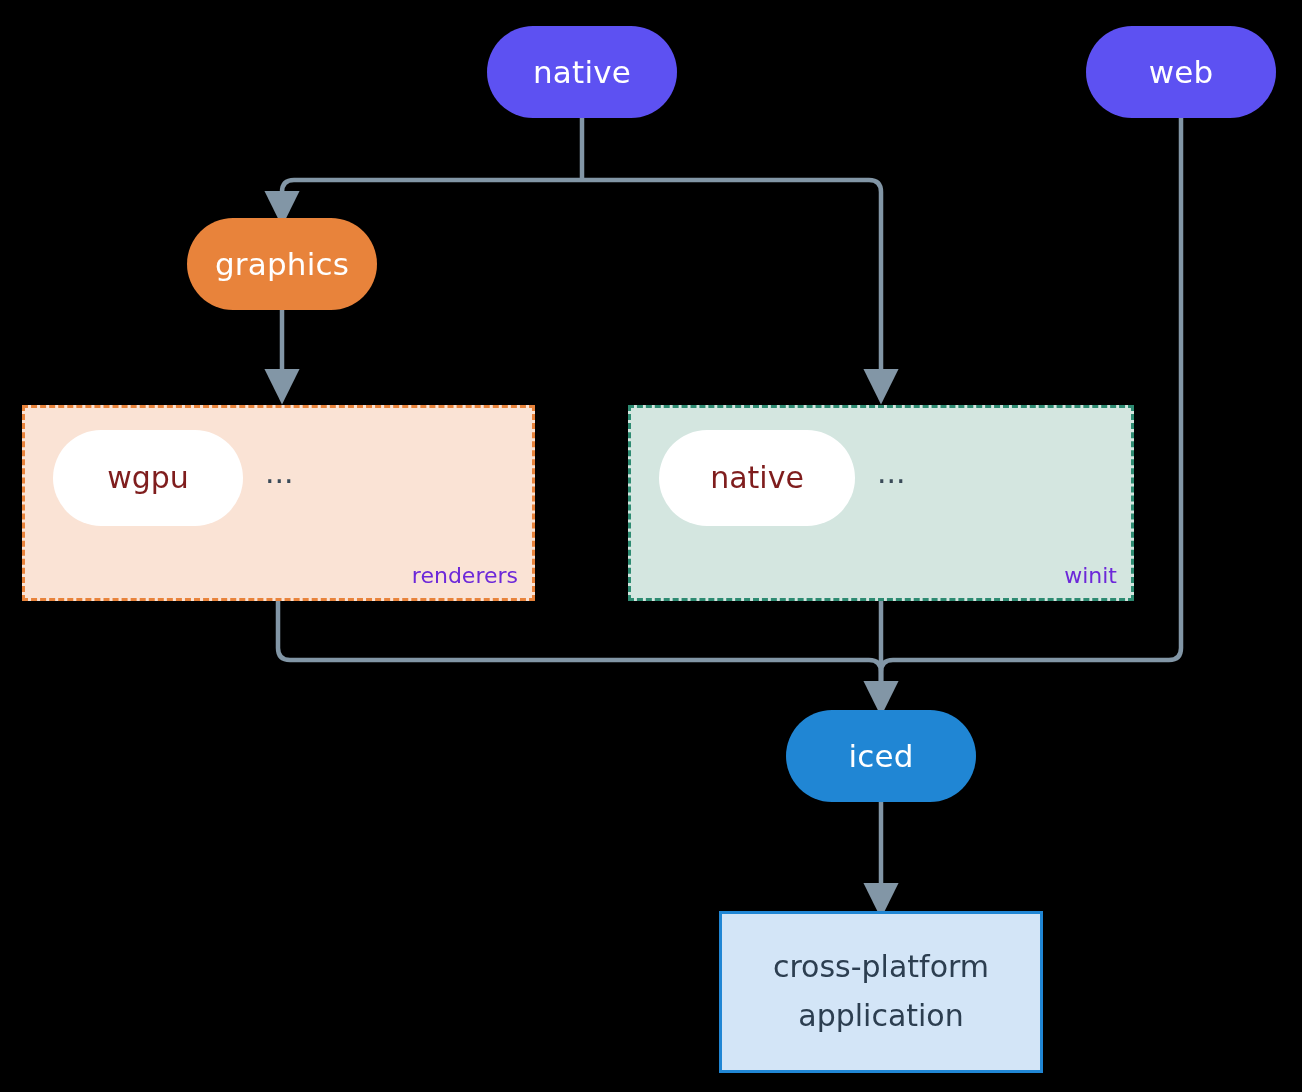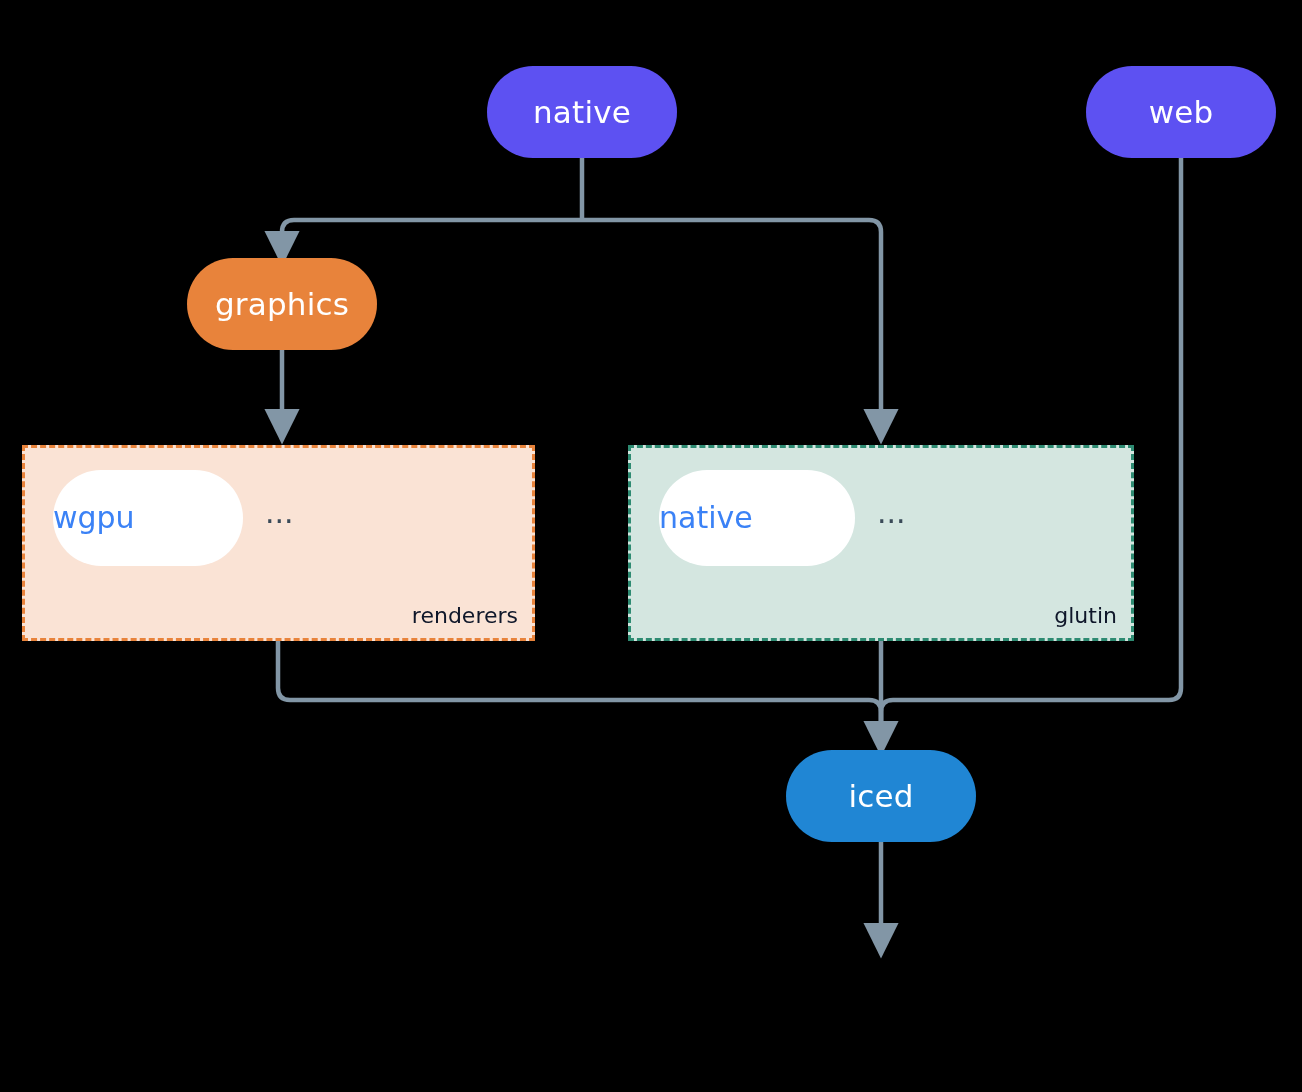--- a/index.html
+++ b/index.html
@@ -11,21 +11,20 @@
     width: 1302px;
     height: 1092px;
     overflow: hidden;
     font-family: "DejaVu Sans", "Liberation Sans", sans-serif;
   }
   #diagram {
     position: relative;
     width: 1302px;
     height: 905px;
     background: #000000;
-    margin-top: 40px;
   }
   #edges {
     position: absolute;
     inset: 0;
     width: 1302px;
     height: 1092px;
     pointer-events: none;
   }
 
   
@@ -87,44 +86,44 @@
     position: absolute;
     left: 0; top: 0;
     display: flex;
     align-items: center;
     padding: 22px 0 0 28px;
     gap: 22px;
   }
   .item-pill {
     display: flex;
     align-items: center;
-    justify-content: flex-start;
+    justify-content: center;
     background: #FFFFFF;
     border-radius: 999px;
-    color: #3b82f6;
+    color: #7f1d1d;
     font-size: 30px;
     line-height: 1;
     white-space: nowrap;
     box-sizing: border-box;
   }
   .item-pill.w-wide  { width: 190px; height: 96px; }
   .item-pill.w-wider { width: 196px; height: 96px; }
   .ellipsis {
     color: #3A4A58;
     font-size: 30px;
     line-height: 1;
     padding-bottom: 10px;
     white-space: nowrap;
   }
   .group-label {
     position: absolute;
     right: 14px;
     bottom: 10px;
     font-size: 22px;
-    color: #0f172a;
+    color: #6d28d9;
     white-space: nowrap;
   }
 
   
   .rect-node {
     position: absolute;
     left: 719px; top: 911px;
     width: 324px; height: 162px;
     box-sizing: border-box;
     background: #D3E5F7;
@@ -193,21 +192,25 @@
     <div class="group-label">renderers</div>
   </div>
 
   <div class="group group-shells">
     <div class="group-items">
       <div class="item-pill w-wider">
         <span>native</span>
       </div>
       <div class="ellipsis">...</div>
     </div>
-    <div class="group-label">glutin</div>
+    <div class="group-label">winit</div>
   </div>
 
   <div class="pill node-iced">
     <span>iced</span>
   </div>
 
+  <div class="rect-node">
+    <span>cross-platform</span>
+    <span>application</span>
+  </div>
 
 </div>
 
 </body></html>

